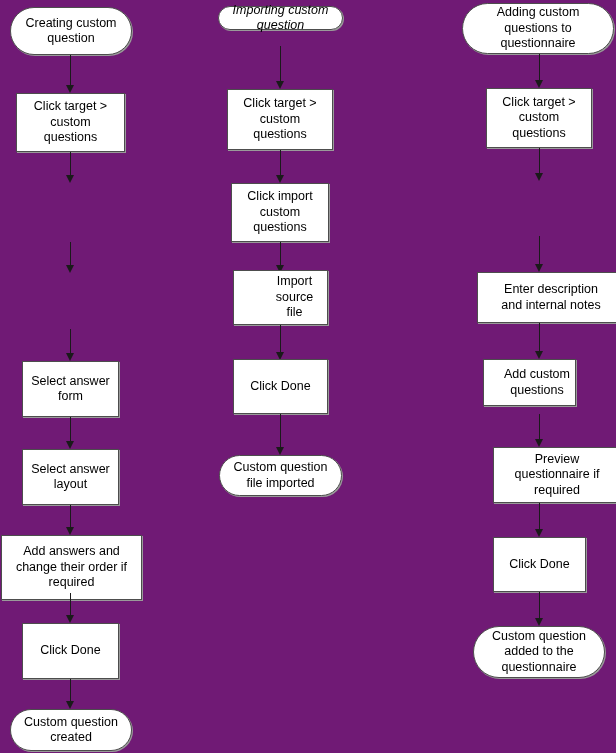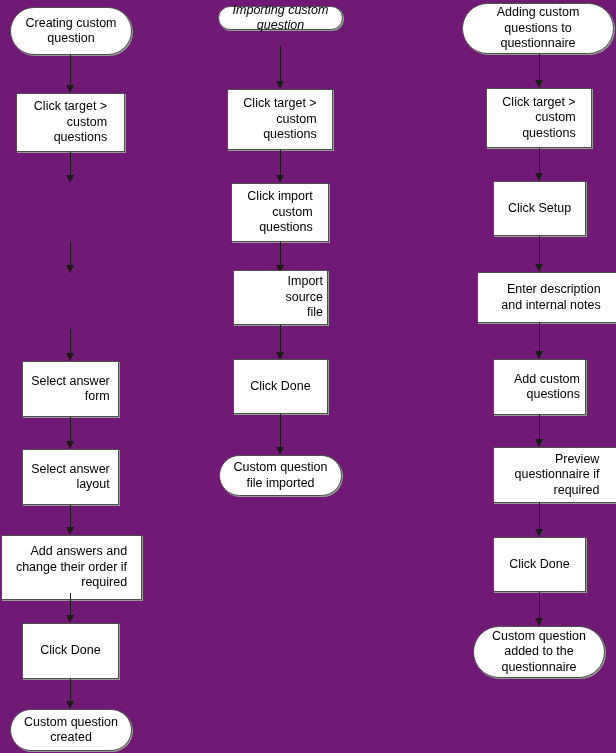--- a/index.html
+++ b/index.html
@@ -28,21 +28,20 @@
     justify-content: center;
     text-align: center;
     font-size: 12.5px;
     line-height: 15.5px;
     color: #000000;
     padding: 2px 4px;
   }
   .node.process {
     border-radius: 0;
     box-shadow: 1px 1px 0 0 #9a9a9a;
-    text-align: right;
   }
   .node.terminator {
     border-radius: 999px;
     box-shadow: 1px 1px 0 0 #9a9a9a;
   }
   .node .label {
     display: block;
     white-space: pre-line;
   }
   .connector {
@@ -168,34 +167,31 @@
   <div class="arrowhead" style="left:535px; top:80px;"></div>
 
   <div class="node process" style="left:486px; top:88px; width:106px; height:60px;">
     <span class="label">Click target &gt;
 custom
 questions</span>
   </div>
   <div class="connector" style="left:539px; top:148px; height:25px;"></div>
   <div class="arrowhead" style="left:535px; top:173px;"></div>
 
-  <div class="node process" style="left:493px; top:181px; width:93px; height:55px;">
-    <span class="label">Click Setup</span>
-  </div>
   <div class="connector" style="left:539px; top:236px; height:28px;"></div>
   <div class="arrowhead" style="left:535px; top:264px;"></div>
 
   <div class="node process" style="left:477px; top:272px; width:148px; height:51px;">
     <span class="label">Enter description
 and internal notes</span>
   </div>
   <div class="connector" style="left:539px; top:323px; height:28px;"></div>
   <div class="arrowhead" style="left:535px; top:351px;"></div>
 
-  <div class="node process" style="left:493px; top:359px; width:93px; height:56px;padding-left:19px;">
+  <div class="node process" style="left:483px; top:359px; width:93px; height:47px;padding-left:19px;">
     <span class="label">Add custom
 questions</span>
   </div>
   <div class="connector" style="left:539px; top:414px; height:25px;"></div>
   <div class="arrowhead" style="left:535px; top:439px;"></div>
 
   <div class="node process" style="left:475px; top:447px; width:128px; height:56px;margin-left:18px;">
     <span class="label">Preview
 questionnaire if
 required</span>

